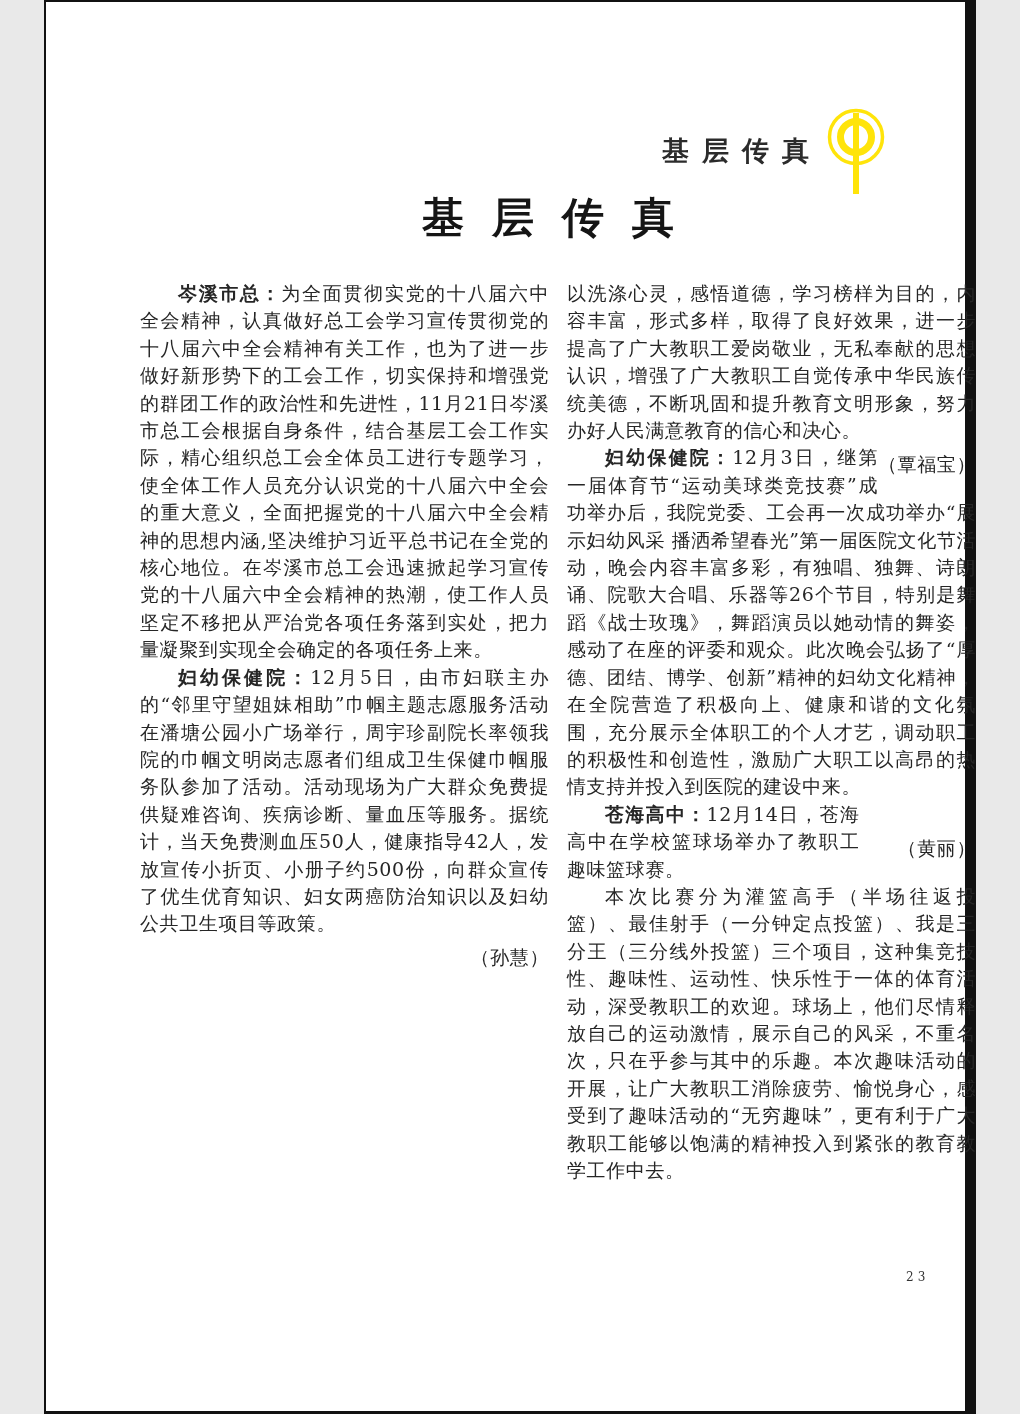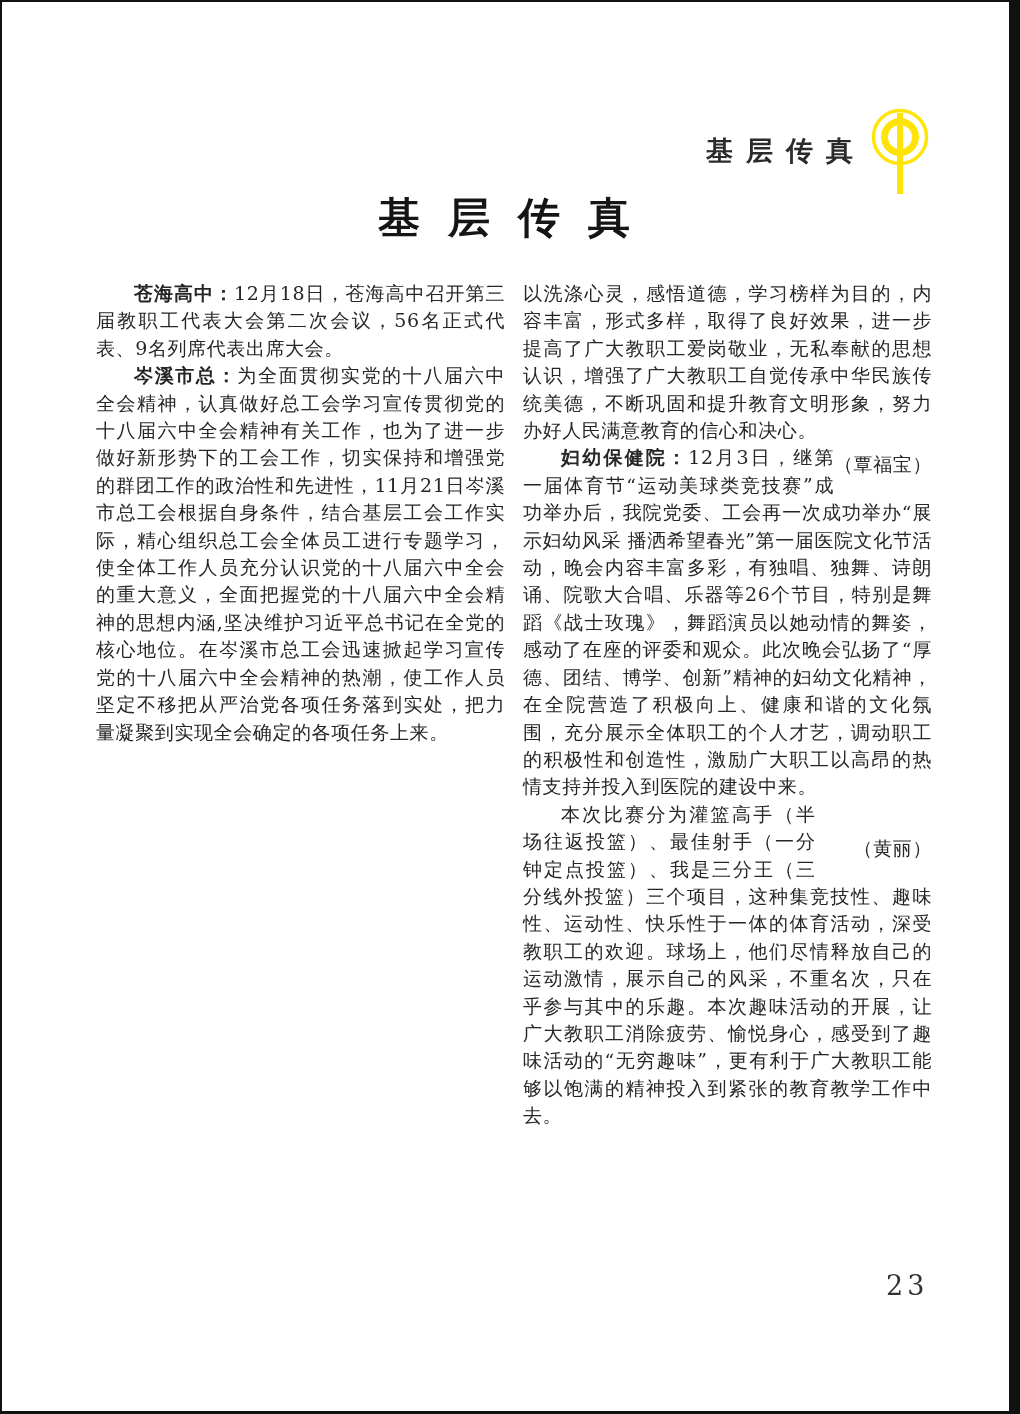--- a/index.html
+++ b/index.html
@@ -1,18 +1,18 @@
 <!DOCTYPE html>
 <html><head>
 <meta charset="utf-8">
 <style>
   html,body { margin:0; padding:0; background:#e9e9e9; }
   .page {
     position:relative;
-    width:1020px; height:1414px;
+    width:932px; height:1414px;
     margin:0 auto;
     background:#ffffff;
     font-family:"DejaVu Serif", serif;
     color:#262626;
     overflow:hidden;
   }
   
   .edge { position:absolute; background:#111; }
   .edge-top    { top:0; left:0; width:1020px; height:2px; }
   .edge-left   { top:0; left:0; width:2px; height:1414px; }
@@ -55,22 +55,22 @@
     text-align:justify;
     text-justify:inter-ideograph;
     word-break:break-all;
     text-indent:2em;
   }
   .para.noindent { text-indent:0;font-family:Liberation Serif, serif; }
   .lead { font-weight:bold; font-family:"DejaVu Sans", sans-serif; }
   .author { float:right;margin-top:34px; }
 
   .page-number {
-    position:absolute; top:1270px; left:886px;
-    font-size:27px; letter-spacing:4px; color:#333;
+    position:absolute; top:1270px; left:862px;
+    font-size:12px; letter-spacing:4px; color:#333;
   }
 </style>
 </head>
 <body>
 
 <div class="page">
 
   <div class="edge edge-top"></div>
   <div class="edge edge-left"></div>
   <div class="edge edge-bottom"></div>
@@ -84,25 +84,26 @@
         <circle cx="32" cy="31" r="15.5" fill="none" stroke="#FFE40A" stroke-width="7"></circle>
         <rect x="29" y="7" width="6" height="81" fill="#FFE40A"></rect>
       </svg>
     </span>
   </div>
 
   <div class="main-title">基层传真</div>
 
   <div class="columns">
     <div class="col" id="col-left">
-        <p class="para"><b class="lead">苍海高中：</b><span>12月18日，苍海高中召开第三届教职工代表大会第二次会议，56名正式代表、9名列席代表出席大会。</span></p>
         <p class="para"><b class="lead">岑溪市总：</b><span>为全面贯彻实党的十八届六中全会精神，认真做好总工会学习宣传贯彻党的十八届六中全会精神有关工作，也为了进一步做好新形势下的工会工作，切实保持和增强党的群团工作的政治性和先进性，11月21日岑溪市总工会根据自身条件，结合基层工会工作实际，精心组织总工会全体员工进行专题学习，使全体工作人员充分认识党的十八届六中全会的重大意义，全面把握党的十八届六中全会精神的思想内涵,坚决维护习近平总书记在全党的核心地位。在岑溪市总工会迅速掀起学习宣传党的十八届六中全会精神的热潮，使工作人员坚定不移把从严治党各项任务落到实处，把力量凝聚到实现全会确定的各项任务上来。</span></p>
+        <p class="para"><b class="lead">妇幼保健院：</b><span>12月5日，由市妇联主办的“邻里守望姐妹相助”巾帼主题志愿服务活动在潘塘公园小广场举行，周宇珍副院长率领我院的巾帼文明岗志愿者们组成卫生保健巾帼服务队参加了活动。活动现场为广大群众免费提供疑难咨询、疾病诊断、量血压等服务。据统计，当天免费测血压50人，健康指导42人，发放宣传小折页、小册子约500份，向群众宣传了优生优育知识、妇女两癌防治知识以及妇幼公共卫生项目等政策。</span><span class="author">（孙慧）</span></p>
       </div>
     <div class="col" id="col-right">
         <p class="para noindent"><span>以洗涤心灵，感悟道德，学习榜样为目的，内容丰富，形式多样，取得了良好效果，进一步提高了广大教职工爱岗敬业，无私奉献的思想认识，增强了广大教职工自觉传承中华民族传统美德，不断巩固和提升教育文明形象，努力办好人民满意教育的信心和决心。</span><span class="author">（覃福宝）</span></p>
         <p class="para"><b class="lead">妇幼保健院：</b><span>12月3日，继第一届体育节“运动美球类竞技赛”成功举办后，我院党委、工会再一次成功举办“展示妇幼风采 播洒希望春光”第一届医院文化节活动，晚会内容丰富多彩，有独唱、独舞、诗朗诵、院歌大合唱、乐器等26个节目，特别是舞蹈《战士玫瑰》，舞蹈演员以她动情的舞姿，感动了在座的评委和观众。此次晚会弘扬了“厚德、团结、博学、创新”精神的妇幼文化精神，在全院营造了积极向上、健康和谐的文化氛围，充分展示全体职工的个人才艺，调动职工的积极性和创造性，激励广大职工以高昂的热情支持并投入到医院的建设中来。</span><span class="author">（黄丽）</span></p>
+        <p class="para"><b class="lead">苍海高中：</b><span>12月14日，苍海高中在学校篮球场举办了教职工趣味篮球赛。</span></p>
         <p class="para"><span>本次比赛分为灌篮高手（半场往返投篮）、最佳射手（一分钟定点投篮）、我是三分王（三分线外投篮）三个项目，这种集竞技性、趣味性、运动性、快乐性于一体的体育活动，深受教职工的欢迎。球场上，他们尽情释放自己的运动激情，展示自己的风采，不重名次，只在乎参与其中的乐趣。本次趣味活动的开展，让广大教职工消除疲劳、愉悦身心，感受到了趣味活动的“无穷趣味”，更有利于广大教职工能够以饱满的精神投入到紧张的教育教学工作中去。</span></p>
       </div>
   </div>
 
   <div class="page-number">23</div>
 
 </div>
 
 </body></html>

